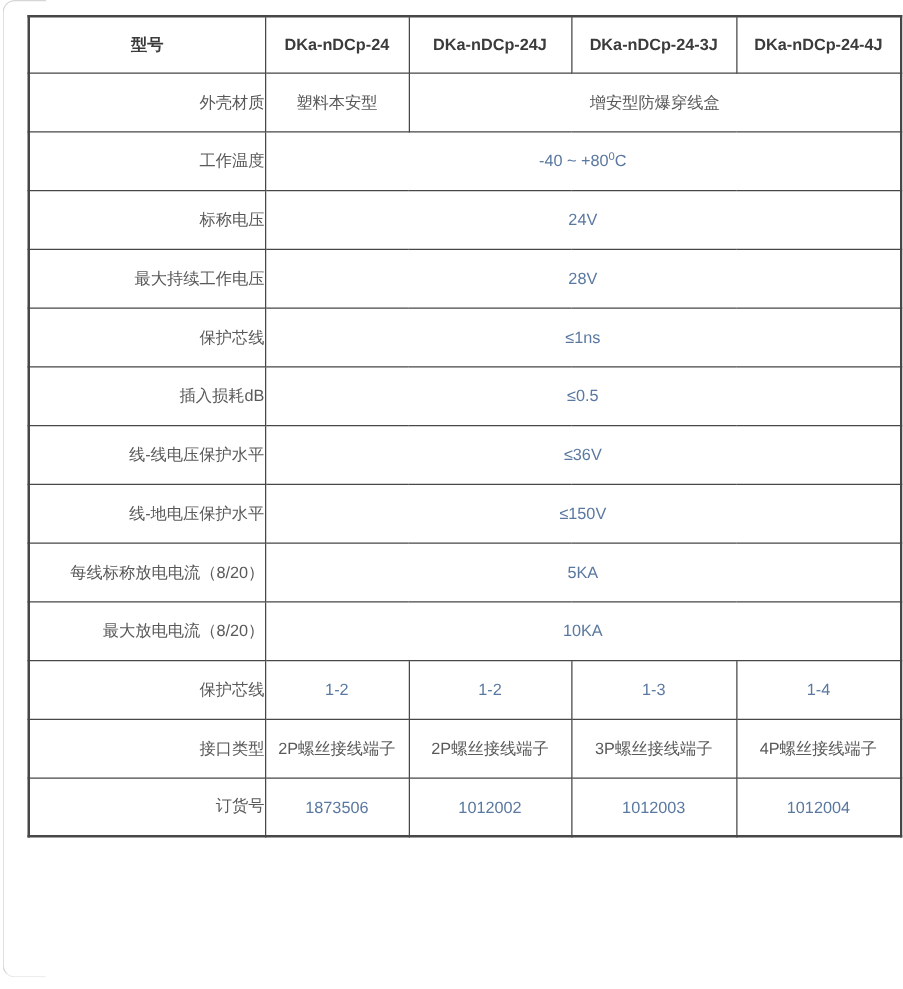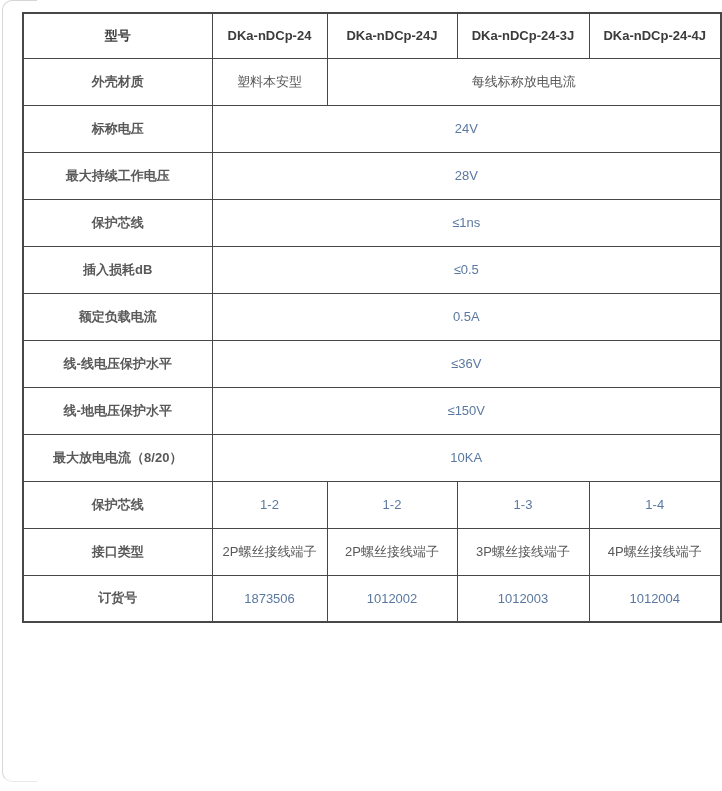--- a/index.html
+++ b/index.html
@@ -47,24 +47,24 @@
     white-space: nowrap;
   }
   tr.hdr-row { height: 45px; }
   tr.data-row { height: 47px; }
   .hdr {
     font-weight: bold;
     color: var(--header-text, #3b3b3b);
     text-align: center;
   }
   .lbl {
-    text-align: center;
+    text-align: right;
     padding-left: 3px;
     color: var(--label-text, #595959);
-    font-weight: bold;
+    font-weight: normal;
   }
   .val {
     text-align: center;
     color: var(--value-text-cn, #595959);
     margin-top: 20px;
   }
   .val.latin {
     color: var(--value-text-latin, #5a78a0);
   }
   .val sup {
@@ -93,24 +93,28 @@
       <th class="hdr">型号</th>
       <th class="hdr">DKa-nDCp-24</th>
       <th class="hdr">DKa-nDCp-24J</th>
       <th class="hdr">DKa-nDCp-24-3J</th>
       <th class="hdr">DKa-nDCp-24-4J</th>
     </tr>
 
     <tr class="data-row">
       <td class="lbl">外壳材质</td>
       <td class="val">塑料本安型</td>
-      <td class="val" colspan="3">每线标称放电电流</td>
+      <td class="val" colspan="3">增安型防爆穿线盒</td>
     </tr>
 
 
+    <tr class="data-row">
+      <td class="lbl">工作温度</td>
+      <td class="val latin" colspan="4"><span>-40 ~ +80</span><sup>0</sup><span>C</span></td>
+    </tr>
 
     <tr class="data-row">
       <td class="lbl">标称电压</td>
       <td class="val latin" colspan="4">24V</td>
     </tr>
 
     <tr class="data-row">
       <td class="lbl">最大持续工作电压</td>
       <td class="val latin" colspan="4">28V</td>
     </tr>
@@ -118,35 +122,35 @@
     <tr class="data-row">
       <td class="lbl">保护芯线</td>
       <td class="val latin" colspan="4">≤1ns</td>
     </tr>
 
     <tr class="data-row">
       <td class="lbl">插入损耗dB</td>
       <td class="val latin" colspan="4">≤0.5</td>
     </tr>
 
-    <tr class="data-row">
-      <td class="lbl">额定负载电流</td>
-      <td class="val latin" colspan="4">0.5A</td>
-    </tr>
 
     <tr class="data-row">
       <td class="lbl">线-线电压保护水平</td>
       <td class="val latin" colspan="4">≤36V</td>
     </tr>
 
     <tr class="data-row">
       <td class="lbl">线-地电压保护水平</td>
       <td class="val latin" colspan="4">≤150V</td>
     </tr>
 
+    <tr class="data-row">
+      <td class="lbl">每线标称放电电流（8/20）</td>
+      <td class="val latin" colspan="4">5KA</td>
+    </tr>
 
     <tr class="data-row">
       <td class="lbl">最大放电电流（8/20）</td>
       <td class="val latin" colspan="4">10KA</td>
     </tr>
 
     <tr class="data-row">
       <td class="lbl">保护芯线</td>
       <td class="val latin">1-2</td>
       <td class="val latin">1-2</td>

